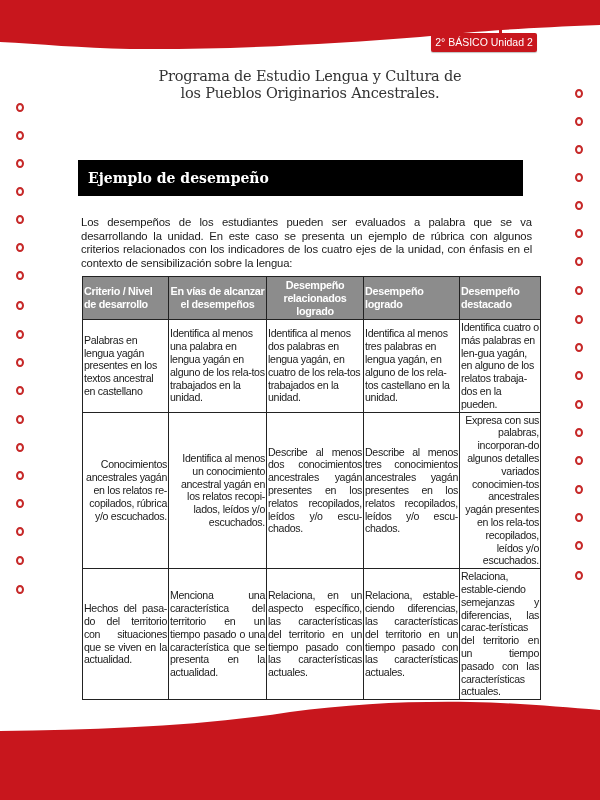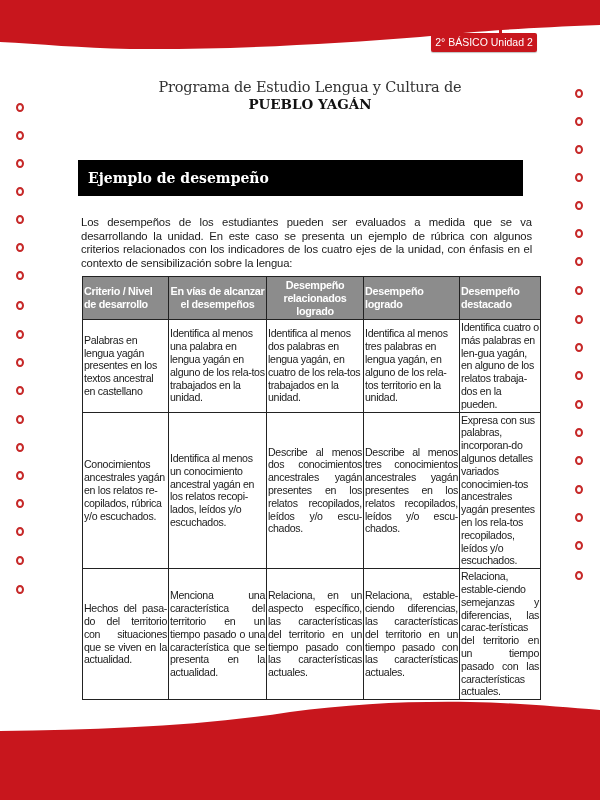--- a/index.html
+++ b/index.html
@@ -4,34 +4,34 @@
 <style>
   html, body { margin: 0; padding: 0; }
   body { width: 600px; height: 800px; position: relative; overflow: hidden; background: #ffffff; font-family: "Liberation Sans", sans-serif; color: #1a1a1a; }
   .wave { position: absolute; left: 0; width: 600px; display: block; }
   .wave-top { top: 0; height: 60px; }
   .wave-bottom { top: 690px; height: 110px; }
   .badge { position: absolute; left: 431px; top: 33px; width: 106px; height: 19px; background: #c8161d; color: #ffffff; border-radius: 2px; font-family: "Liberation Sans", sans-serif; font-size: 10.5px; line-height: 19px; text-align: center; box-shadow: 0 1px 1px rgba(0,0,0,0.25); }
   .badge-stem { position: absolute; left: 499px; top: 20px; width: 3px; height: 14px; background: #c8161d; }
   .markers { position: absolute; top: 0; left: 0; width: 600px; height: 800px; pointer-events: none; }
   .marker { position: absolute; width: 8px; height: 9px; border-radius: 50%; border: 2.5px solid #c62828; box-sizing: border-box; background: #ffffff; }
-  .title-block { position: absolute; left: 100px; top: 79px; width: 420px; text-align: center; font-family: "DejaVu Serif", serif; color: #333; }
+  .title-block { position: absolute; left: 100px; top: 68px; width: 420px; text-align: center; font-family: "DejaVu Serif", serif; color: #333; }
   .title-line { font-size: 14.5px; line-height: 17px; letter-spacing: -0.2px; }
   .title-bold { font-size: 13.5px; line-height: 17px; font-weight: bold; color: #111; }
   .section-bar { position: absolute; left: 78px; top: 160px; width: 445px; height: 36px; background: #000000; color: #ffffff; font-family: "DejaVu Serif", serif; font-weight: bold; font-size: 14px; line-height: 36px; padding-left: 10px; box-sizing: border-box; }
   .intro { position: absolute; left: 81px; top: 216px; width: 451px; font-size: 11.3px; line-height: 13.6px; text-align: justify; color: #1a1a1a; letter-spacing: -0.15px; }
   table.rubric { position: absolute; left: 82px; top: 276px; width: 458px; border-collapse: collapse; table-layout: fixed; font-size: 10.6px; line-height: 12.8px; letter-spacing: -0.3px; }
   table.rubric th, table.rubric td { border: 1.4px solid #222; vertical-align: middle; padding: 1px 1px; color: #1a1a1a; }
   table.rubric th { background: #8c8c8c; color: #ffffff; font-weight: bold; font-size: 10.8px; line-height: 13px; height: 40px; }
   table.rubric th.left { text-align: left; }
   table.rubric th.center { text-align: center; }
   table.rubric td { background: #ffffff; text-align: left; }
   table.rubric td.justify { text-align: justify; }
   tr.r1 td { height: 79px; }
-  tr.r2 td { height: 104px; }
+  tr.r2 td { height: 104px; text-align: right; }
   tr.r3 td { height: 92px; }
 </style>
 </head>
 <body>
 
 <svg class="wave wave-top" viewBox="0 0 600 60" preserveAspectRatio="none">
   <path d="M0,0 L600,0 L600,25 C520,28 470,32 420,37 C330,44 230,50 130,49 C80,48 40,44 0,42 Z" fill="#c8161d"></path>
 </svg>
 
 <div class="badge-stem"></div>
@@ -72,26 +72,26 @@
   <div class="marker" style="left:575px;top:428px"></div>
   <div class="marker" style="left:575px;top:456px"></div>
   <div class="marker" style="left:575px;top:485px"></div>
   <div class="marker" style="left:575px;top:513px"></div>
   <div class="marker" style="left:575px;top:541px"></div>
   <div class="marker" style="left:575px;top:571px"></div>
 </div>
 
 <div class="title-block">
   <div class="title-line">Programa de Estudio Lengua y Cultura de</div>
-  <div class="title-bold">PUEBLO YAGÁN</div>
+  <div class="title-line">los Pueblos Originarios Ancestrales.</div>
 </div>
 
 <div class="section-bar">Ejemplo de desempeño</div>
 
-<div class="intro">Los desempeños de los estudiantes pueden ser evaluados a medida que se va desarrollando la unidad. En este caso se presenta un ejemplo de rúbrica con algunos criterios relacionados con los indicadores de los cuatro ejes de la unidad, con énfasis en el contexto de sensibilización sobre la lengua:</div>
+<div class="intro">Los desempeños de los estudiantes pueden ser evaluados a palabra que se va desarrollando la unidad. En este caso se presenta un ejemplo de rúbrica con algunos criterios relacionados con los indicadores de los cuatro ejes de la unidad, con énfasis en el contexto de sensibilización sobre la lengua:</div>
 
 <table class="rubric">
   <colgroup>
     <col style="width:86px">
     <col style="width:98px">
     <col style="width:97px">
     <col style="width:96px">
     <col style="width:81px">
   </colgroup>
   <thead>
@@ -101,21 +101,21 @@
       <th class="center">Desempeño relacionados logrado</th>
       <th class="left">Desempeño logrado</th>
       <th class="left">Desempeño destacado</th>
     </tr>
   </thead>
   <tbody>
     <tr class="r1">
       <td>Palabras en lengua yagán presentes en los textos ancestral en castellano</td>
       <td>Identifica al menos una palabra en lengua yagán en alguno de los rela-tos trabajados en la unidad.</td>
       <td>Identifica al menos dos palabras en lengua yagán, en cuatro de los rela-tos trabajados en la unidad.</td>
-      <td>Identifica al menos tres palabras en lengua yagán, en alguno de los rela-tos territorio en la unidad.</td>
+      <td>Identifica al menos tres palabras en lengua yagán, en alguno de los rela-tos castellano en la unidad.</td>
       <td>Identifica cuatro o más palabras en len-gua yagán, en alguno de los relatos trabaja-dos en la pueden.</td>
     </tr>
     <tr class="r2">
       <td>Conocimientos ancestrales yagán en los relatos re-copilados, rúbrica y/o escuchados.</td>
       <td>Identifica al menos un conocimiento ancestral yagán en los relatos recopi-lados, leídos y/o escuchados.</td>
       <td class="justify">Describe al menos dos conocimientos ancestrales yagán presentes en los relatos recopilados, leídos y/o escu-chados.</td>
       <td class="justify">Describe al menos tres conocimientos ancestrales yagán presentes en los relatos recopilados, leídos y/o escu-chados.</td>
       <td>Expresa con sus palabras, incorporan-do algunos detalles variados conocimien-tos ancestrales yagán presentes en los rela-tos recopilados, leídos y/o escuchados.</td>
     </tr>
     <tr class="r3">

